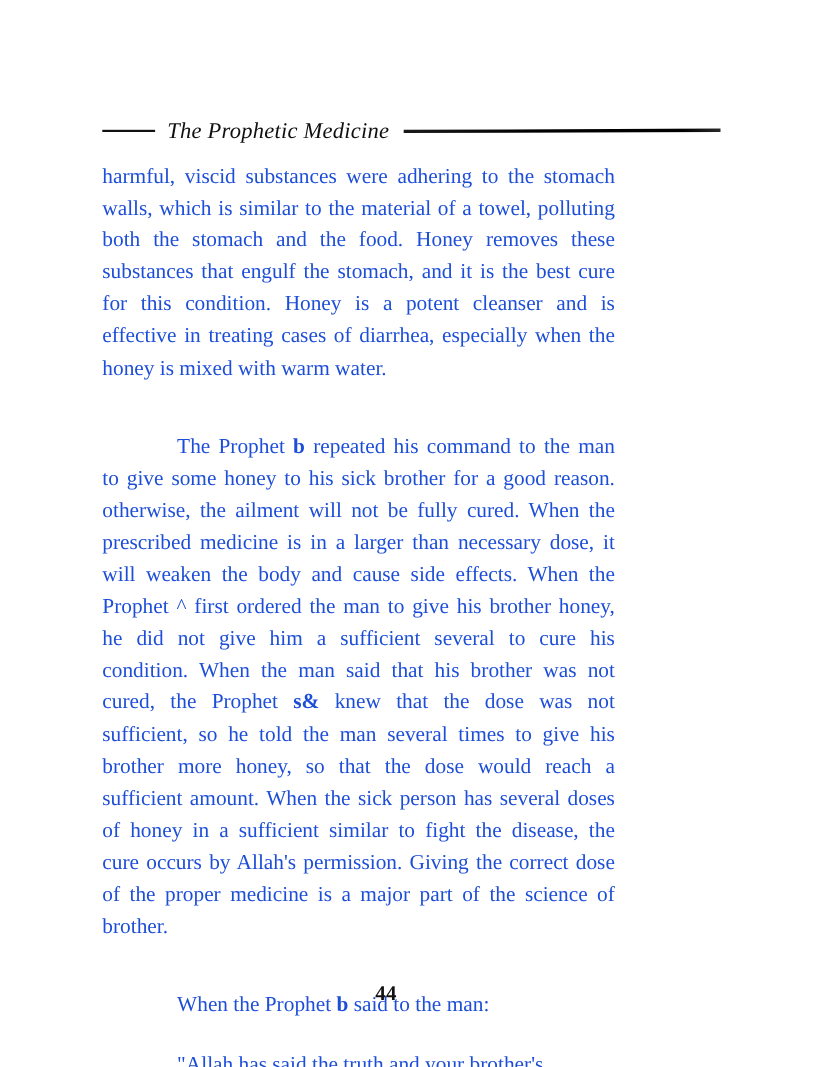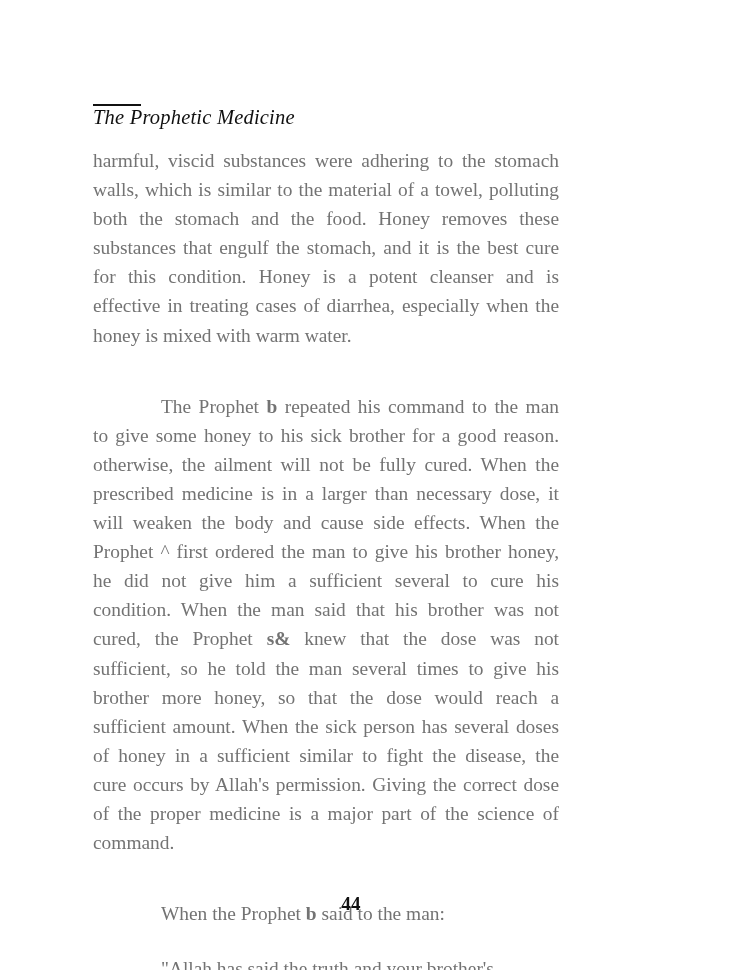--- a/index.html
+++ b/index.html
@@ -23,22 +23,21 @@
   }
 
   
   .running-head {
     position: absolute;
     left: 93px;
     top: 104px;
     width: 562px;
     height: 30px;
     display: flex;
-    align-items: flex-start;
-    flex-direction: column;
+    align-items: center;
   }
   .rule-left {
     width: 48px;
     height: 2px;
     background: #111;
     margin-right: 11px;
     flex: none;
   }
   .head-title {
     font-style: italic;
@@ -77,21 +76,21 @@
   }
 
   
   .ln {
     display: block;
     font-size: 19.4px;
     line-height: 29.1px;
     text-align: justify;
     text-align-last: justify;
     white-space: pre-wrap;
-    color: #737373;
+    color: #1d4ed8;
   }
   .ln.flush {
     text-align: center;
     text-align-last: left;
   }
   .ln.indent {
     text-indent: 68px;
   }
   .hon {
     font-weight: bold;
@@ -140,21 +139,21 @@
         <span class="ln">Prophet ^ first ordered the man to give his brother honey,</span>
         <span class="ln">he did not give him a sufficient several to cure his</span>
         <span class="ln">condition. When the man said that his brother was not</span>
         <span class="ln">cured, the Prophet <b class="hon">s&amp;</b> knew that the dose was not</span>
         <span class="ln">sufficient, so he told the man several times to give his</span>
         <span class="ln">brother more honey, so that the dose would reach a</span>
         <span class="ln">sufficient amount. When the sick person has several doses</span>
         <span class="ln">of honey in a sufficient similar to fight the disease, the</span>
         <span class="ln">cure occurs by Allah's permission. Giving the correct dose</span>
         <span class="ln">of the proper medicine is a major part of the science of</span>
-        <span class="ln flush">command.</span>
+        <span class="ln flush">brother.</span>
       </p>
       <p class="para tight">
         <span class="ln flush indent">When the Prophet <b class="hon">b</b> said to the man:</span>
       </p>
       <p class="para tight">
         <span class="ln flush indent">"Allah has said the truth and your brother's</span>
       </p>
     </div>
 
   <div class="folio">44</div>

